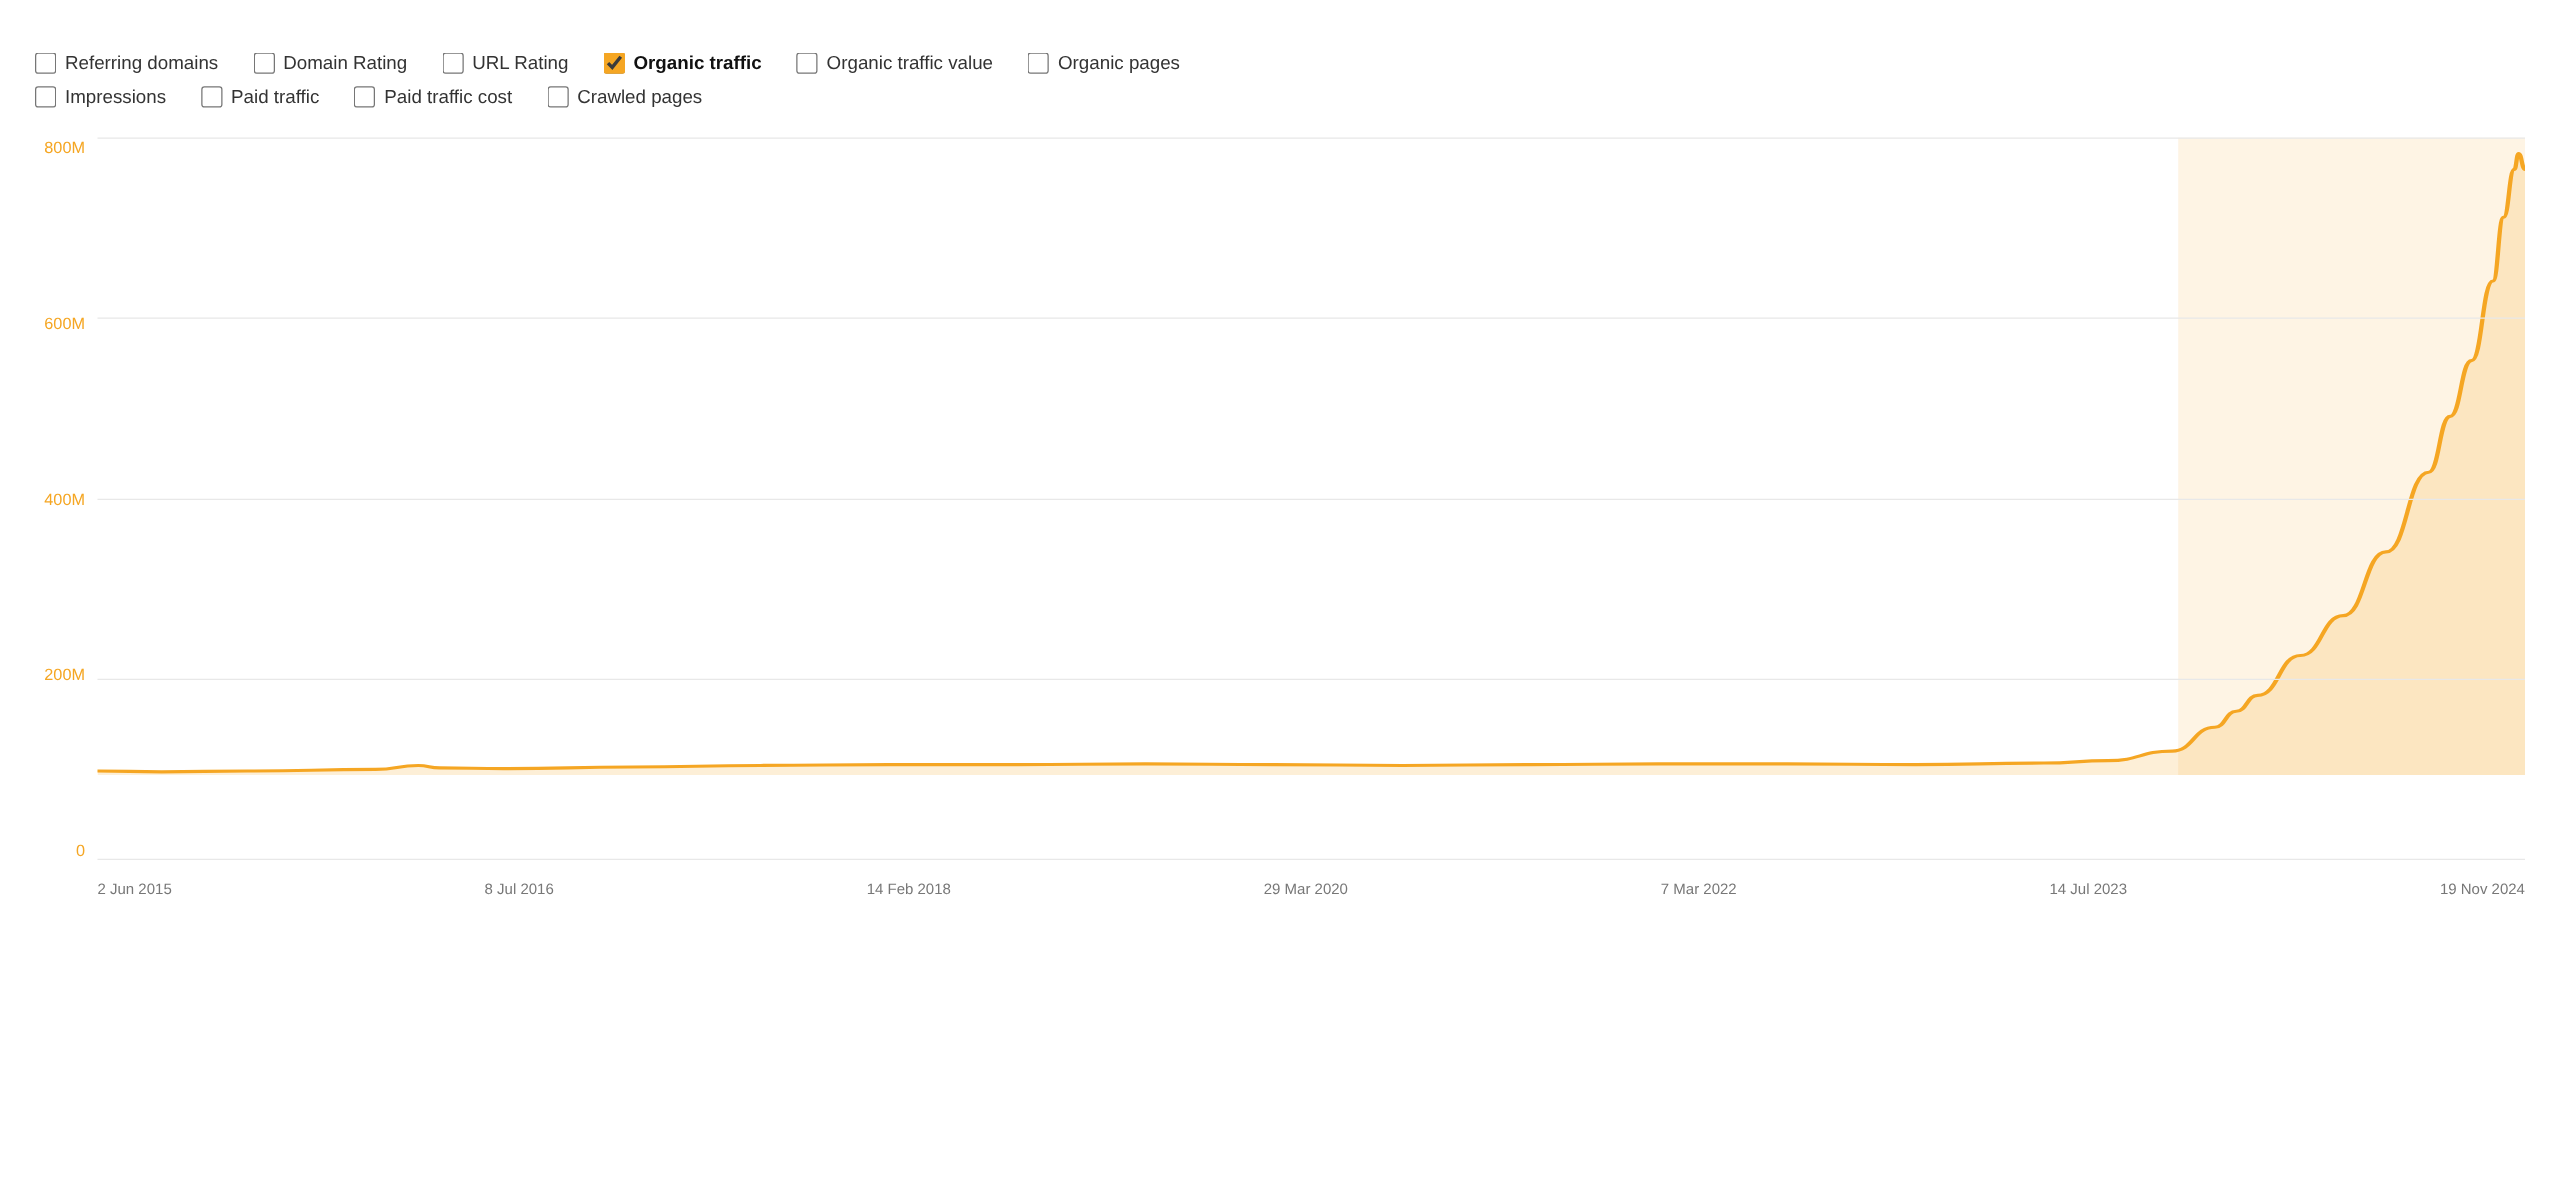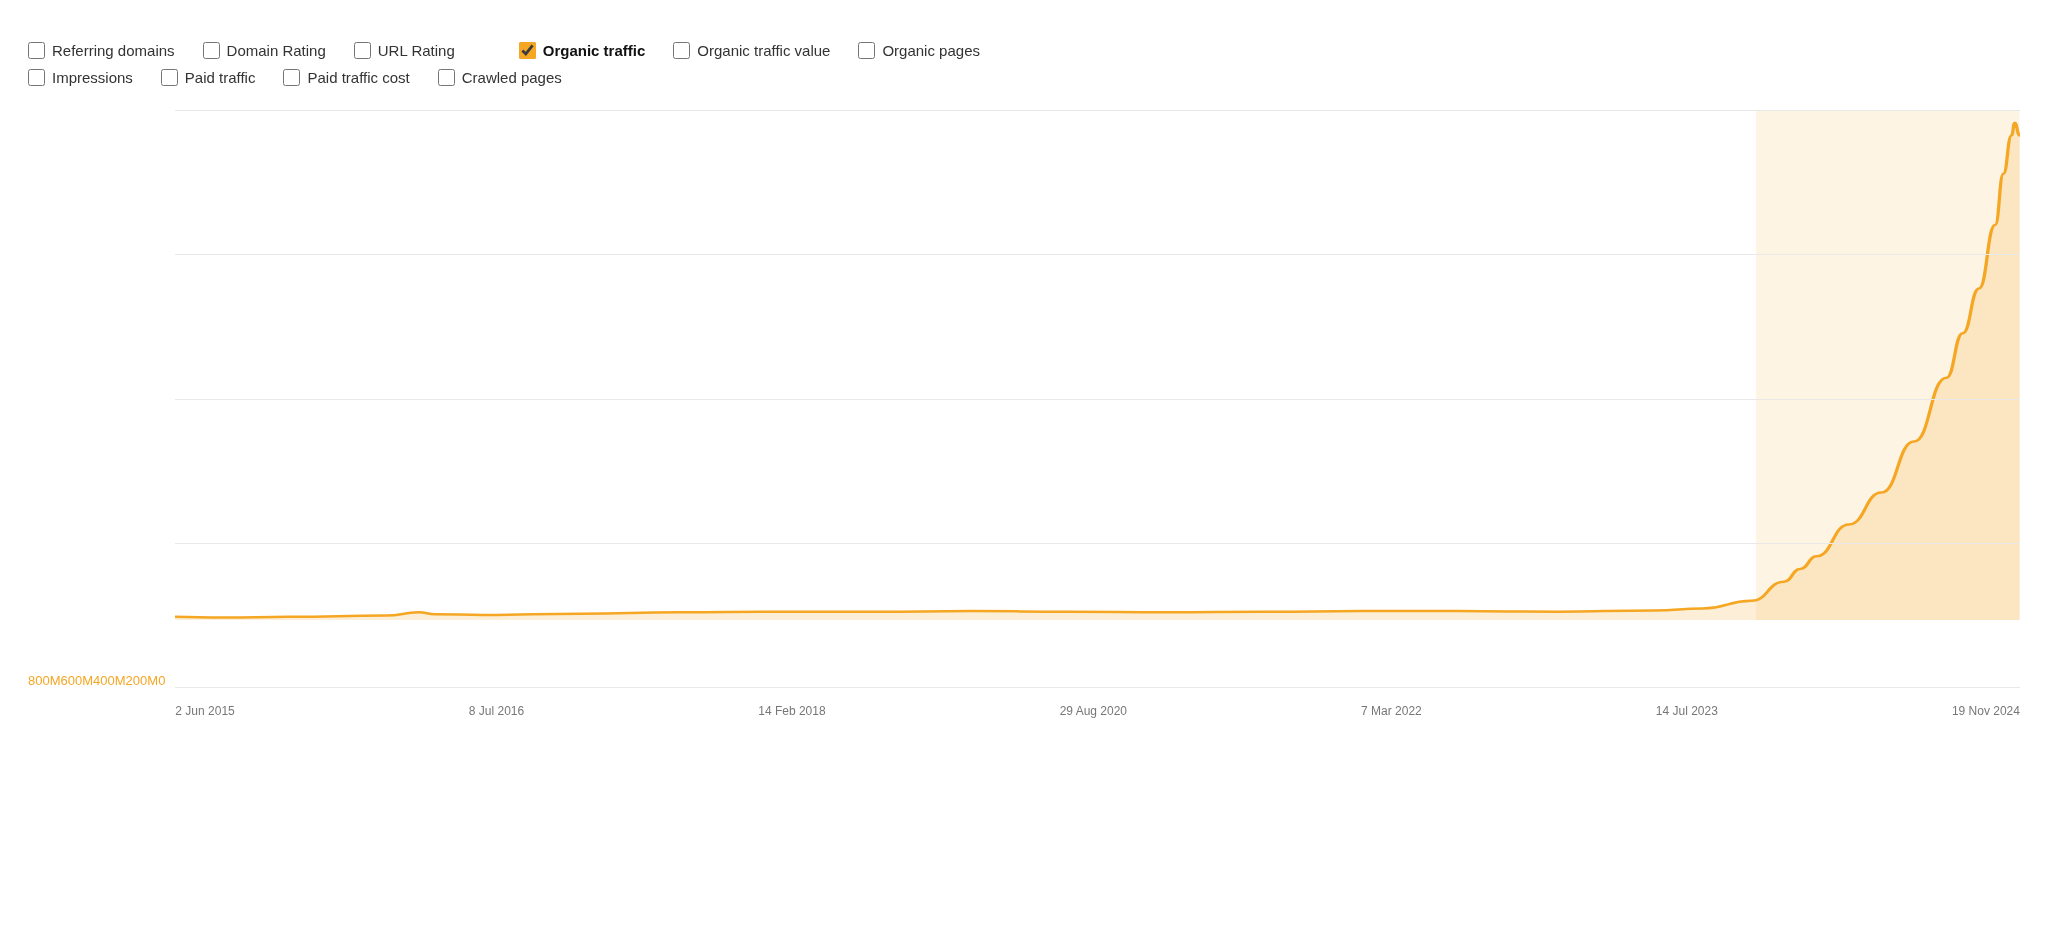--- a/index.html
+++ b/index.html
@@ -43,21 +43,20 @@
     }
     .checkbox-item input[type="checkbox"] {
       width: 17px;
       height: 17px;
       accent-color: #f5a623;
       cursor: pointer;
     }
     .checkbox-item.checked-label {
       font-weight: 700;
       color: #111;
-      margin-left: 36px;
     }
     .chart-area {
       position: relative;
       margin-top: 24px;
       width: 100%;
     }
     .chart-label-organic {
       position: absolute;
       top: 0;
       right: 0;
@@ -65,26 +64,27 @@
       color: #f5a623;
       font-weight: 600;
     }
     .chart-wrapper {
       display: flex;
       align-items: stretch;
       margin-top: 20px;
     }
     .y-axis {
       display: flex;
-      flex-direction: row;
+      flex-direction: column;
       justify-content: space-between;
       align-items: flex-end;
       padding-right: 10px;
       padding-bottom: 30px;
       min-width: 50px;
+      gap: 24px;
     }
     .y-label {
       font-size: 13px;
       color: #f5a623;
     }
     .chart-inner {
       flex: 1;
       position: relative;
     }
     .grid-lines {
@@ -197,20 +197,20 @@
 
         <path id="area-path" fill="rgba(245,166,35,0.18)" stroke="none" d="M 0,506.8125 C 18.502202643171955,506.8125 18.502202643171955,507.45 37.00440528634391,507.45 C 61.67400881056757,507.45 61.67400881056757,506.8125 86.34361233479123,506.8125 C 123.34801762113514,506.8125 123.34801762113514,505.5375 160.35242290747905,505.5375 C 172.6872246695993,505.5375 172.6872246695993,502.35 185.02202643171952,502.35 C 191.18942731277127,502.35 191.18942731277127,504.2625 197.356828193823,504.2625 C 215.85903083699492,504.2625 215.85903083699492,504.9 234.36123348016687,504.9 C 271.36563876651076,504.9 271.36563876651076,503.625 308.37004405285467,503.625 C 345.3744493391986,503.625 345.3744493391986,502.35 382.37885462554254,502.35 C 419.3832599118864,502.35 419.3832599118864,501.7125 456.3876651982303,501.7125 C 493.3920704845742,501.7125 493.3920704845742,501.7125 530.3964757709181,501.7125 C 567.400881057262,501.7125 567.400881057262,501.075 604.405286343606,501.075 C 641.40969162995,501.075 641.40969162995,501.7125 678.4140969162938,501.7125 C 715.4185022026377,501.7125 715.4185022026377,502.35 752.4229074889817,502.35 C 789.4273127753255,502.35 789.4273127753255,501.7125 826.4317180616694,501.7125 C 863.4361233480133,501.7125 863.4361233480133,501.075 900.4405286343572,501.075 C 937.444933920701,501.075 937.444933920701,501.075 974.449339207045,501.075 C 1011.453744493389,501.075 1011.453744493389,501.7125 1048.4581497797328,501.7125 C 1085.4625550660767,501.7125 1085.4625550660767,500.4375 1122.4669603524208,500.4375 C 1140.9691629955928,500.4375 1140.9691629955928,498.525 1159.4713656387646,498.525 C 1177.9735682819364,498.525 1177.9735682819364,490.875 1196.4757709251085,490.875 C 1208.8105726872286,490.875 1208.8105726872286,471.75 1221.145374449349,471.75 C 1227.3127753304007,471.75 1227.3127753304007,459 1233.4801762114525,459 C 1239.6475770925042,459 1239.6475770925042,446.25 1245.8149779735559,446.25 C 1258.149779735676,446.25 1258.149779735676,414.375 1270.4845814977964,414.375 C 1282.8193832599165,414.375 1282.8193832599165,382.5 1295.1541850220367,382.5 C 1307.4889867841403,382.5 1307.4889867841403,331.5 1319.8237885462438,331.5 C 1332.158590308364,331.5 1332.158590308364,267.75 1344.493392070484,267.75 C 1350.6607929515358,267.75 1350.6607929515358,223.125 1356.8281938325877,223.125 C 1362.9955947136561,223.125 1362.9955947136561,178.5 1369.1629955947246,178.5 C 1375.3303964757763,178.5 1375.3303964757763,114.75 1381.497797356828,114.75 C 1384.5814977973623,114.75 1384.5814977973623,63.75 1387.6651982378964,63.75 C 1390.748898678414,63.75 1390.748898678414,25.5 1393.8325991189315,25.5 C 1395.066079295142,25.5 1395.066079295142,12.75 1396.2995594713523,12.75 C 1398.149779735676,12.75 1398.149779735676,25.5 1400,25.5 L 1400,510 L 0,510 Z"></path>
 
         <path id="line-path" fill="none" stroke="#f5a623" stroke-width="2.5" stroke-linejoin="round" stroke-linecap="round" d="M 0,506.8125 C 18.502202643171955,506.8125 18.502202643171955,507.45 37.00440528634391,507.45 C 61.67400881056757,507.45 61.67400881056757,506.8125 86.34361233479123,506.8125 C 123.34801762113514,506.8125 123.34801762113514,505.5375 160.35242290747905,505.5375 C 172.6872246695993,505.5375 172.6872246695993,502.35 185.02202643171952,502.35 C 191.18942731277127,502.35 191.18942731277127,504.2625 197.356828193823,504.2625 C 215.85903083699492,504.2625 215.85903083699492,504.9 234.36123348016687,504.9 C 271.36563876651076,504.9 271.36563876651076,503.625 308.37004405285467,503.625 C 345.3744493391986,503.625 345.3744493391986,502.35 382.37885462554254,502.35 C 419.3832599118864,502.35 419.3832599118864,501.7125 456.3876651982303,501.7125 C 493.3920704845742,501.7125 493.3920704845742,501.7125 530.3964757709181,501.7125 C 567.400881057262,501.7125 567.400881057262,501.075 604.405286343606,501.075 C 641.40969162995,501.075 641.40969162995,501.7125 678.4140969162938,501.7125 C 715.4185022026377,501.7125 715.4185022026377,502.35 752.4229074889817,502.35 C 789.4273127753255,502.35 789.4273127753255,501.7125 826.4317180616694,501.7125 C 863.4361233480133,501.7125 863.4361233480133,501.075 900.4405286343572,501.075 C 937.444933920701,501.075 937.444933920701,501.075 974.449339207045,501.075 C 1011.453744493389,501.075 1011.453744493389,501.7125 1048.4581497797328,501.7125 C 1085.4625550660767,501.7125 1085.4625550660767,500.4375 1122.4669603524208,500.4375 C 1140.9691629955928,500.4375 1140.9691629955928,498.525 1159.4713656387646,498.525 C 1177.9735682819364,498.525 1177.9735682819364,490.875 1196.4757709251085,490.875 C 1208.8105726872286,490.875 1208.8105726872286,471.75 1221.145374449349,471.75 C 1227.3127753304007,471.75 1227.3127753304007,459 1233.4801762114525,459 C 1239.6475770925042,459 1239.6475770925042,446.25 1245.8149779735559,446.25 C 1258.149779735676,446.25 1258.149779735676,414.375 1270.4845814977964,414.375 C 1282.8193832599165,414.375 1282.8193832599165,382.5 1295.1541850220367,382.5 C 1307.4889867841403,382.5 1307.4889867841403,331.5 1319.8237885462438,331.5 C 1332.158590308364,331.5 1332.158590308364,267.75 1344.493392070484,267.75 C 1350.6607929515358,267.75 1350.6607929515358,223.125 1356.8281938325877,223.125 C 1362.9955947136561,223.125 1362.9955947136561,178.5 1369.1629955947246,178.5 C 1375.3303964757763,178.5 1375.3303964757763,114.75 1381.497797356828,114.75 C 1384.5814977973623,114.75 1384.5814977973623,63.75 1387.6651982378964,63.75 C 1390.748898678414,63.75 1390.748898678414,25.5 1393.8325991189315,25.5 C 1395.066079295142,25.5 1395.066079295142,12.75 1396.2995594713523,12.75 C 1398.149779735676,12.75 1398.149779735676,25.5 1400,25.5"></path>
       </svg>
 
       <div class="x-axis-labels" id="x-axis">
           <span class="x-label">2 Jun 2015</span>
           <span class="x-label">8 Jul 2016</span>
           <span class="x-label">14 Feb 2018</span>
-          <span class="x-label">29 Aug 2020</span>
+          <span class="x-label">29 Mar 2020</span>
           <span class="x-label">7 Mar 2022</span>
           <span class="x-label">14 Jul 2023</span>
           <span class="x-label">19 Nov 2024</span>
         </div>
     </div>
   </div>
 </div>
 
 </body></html>

